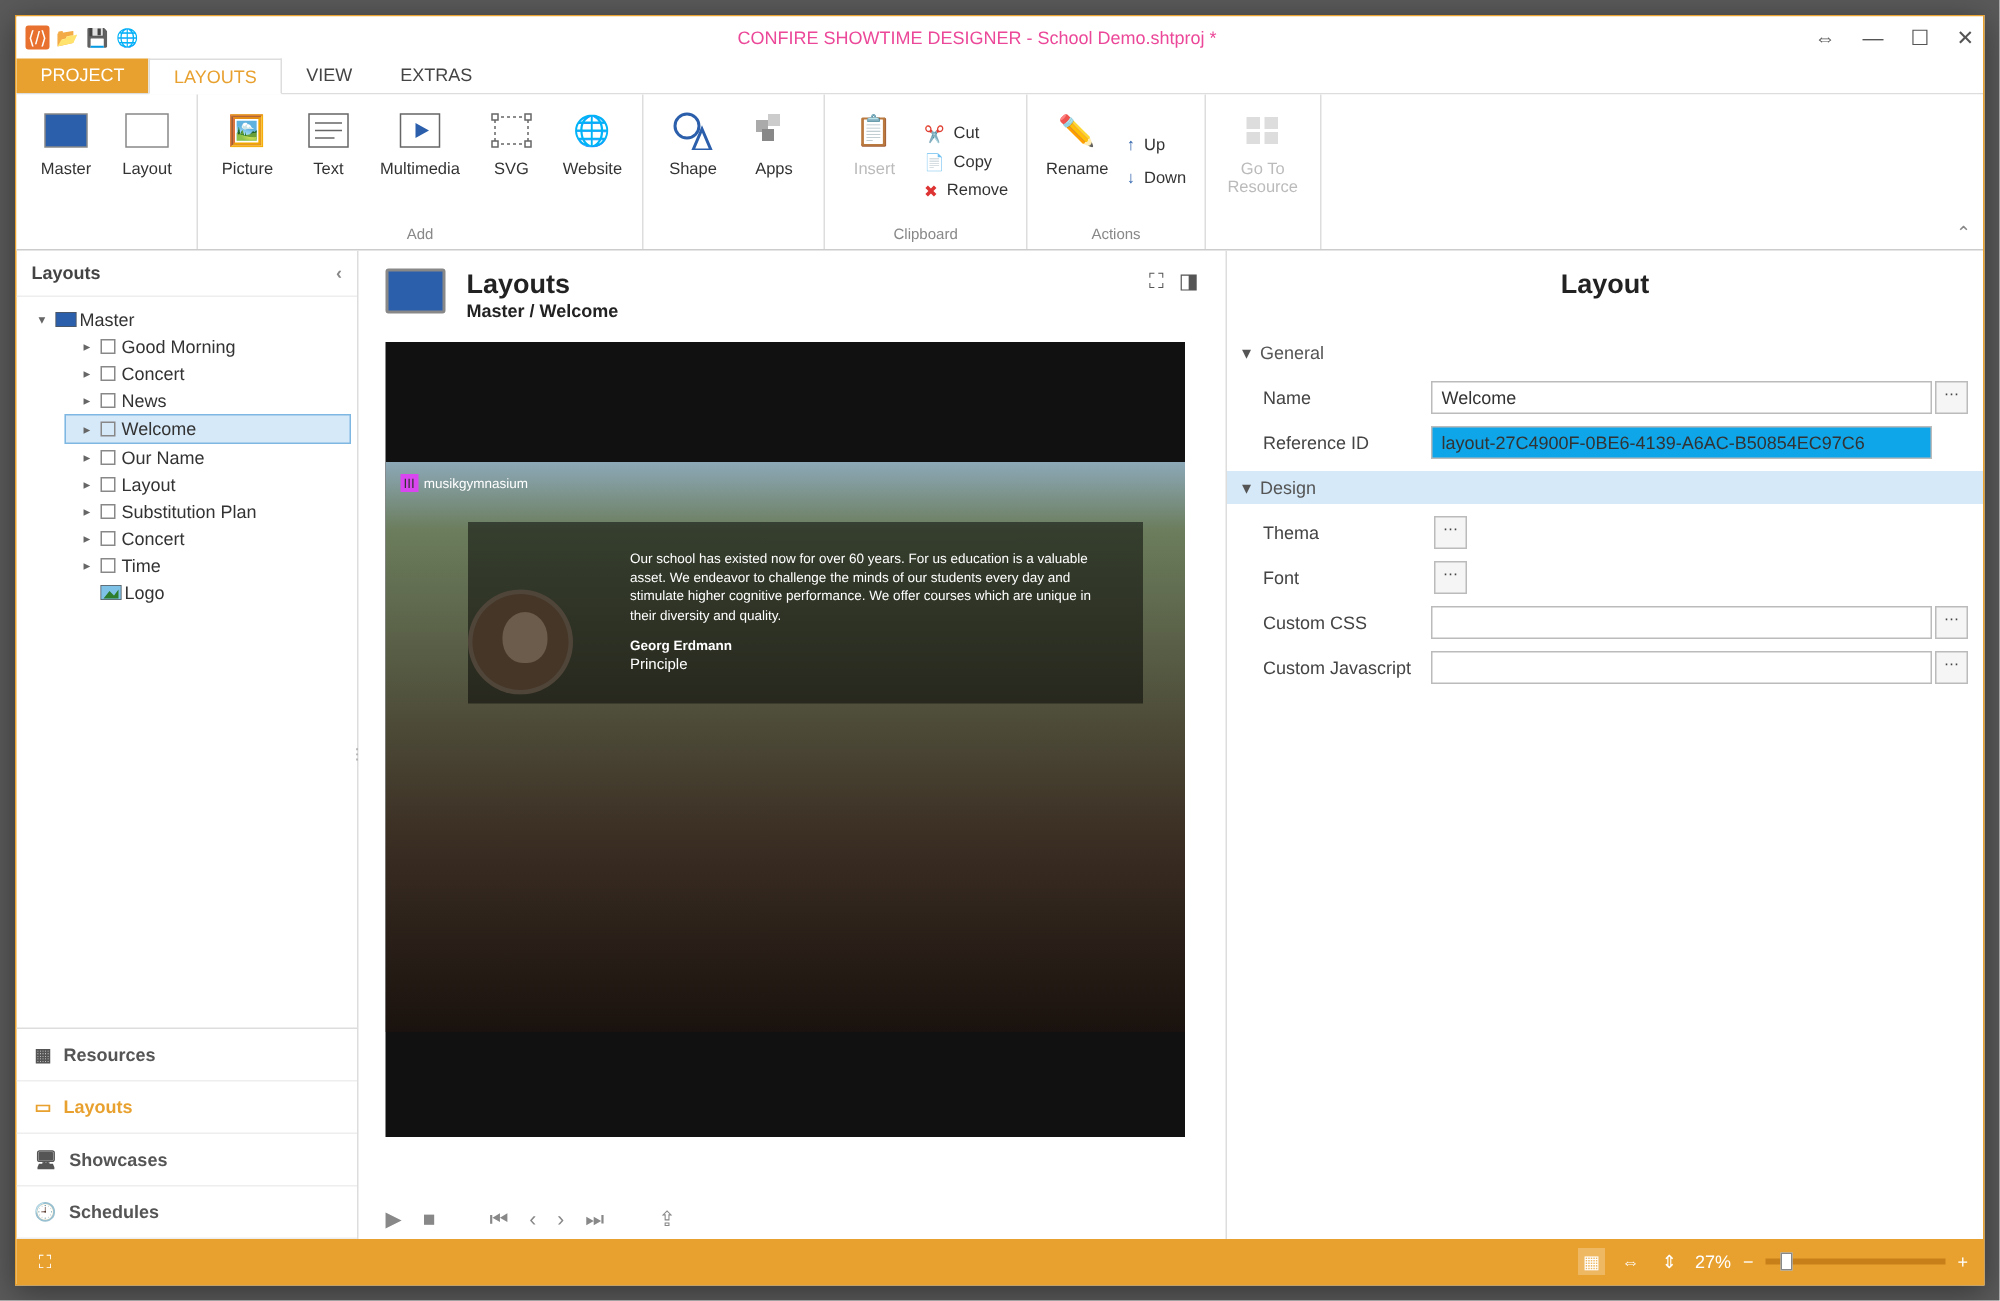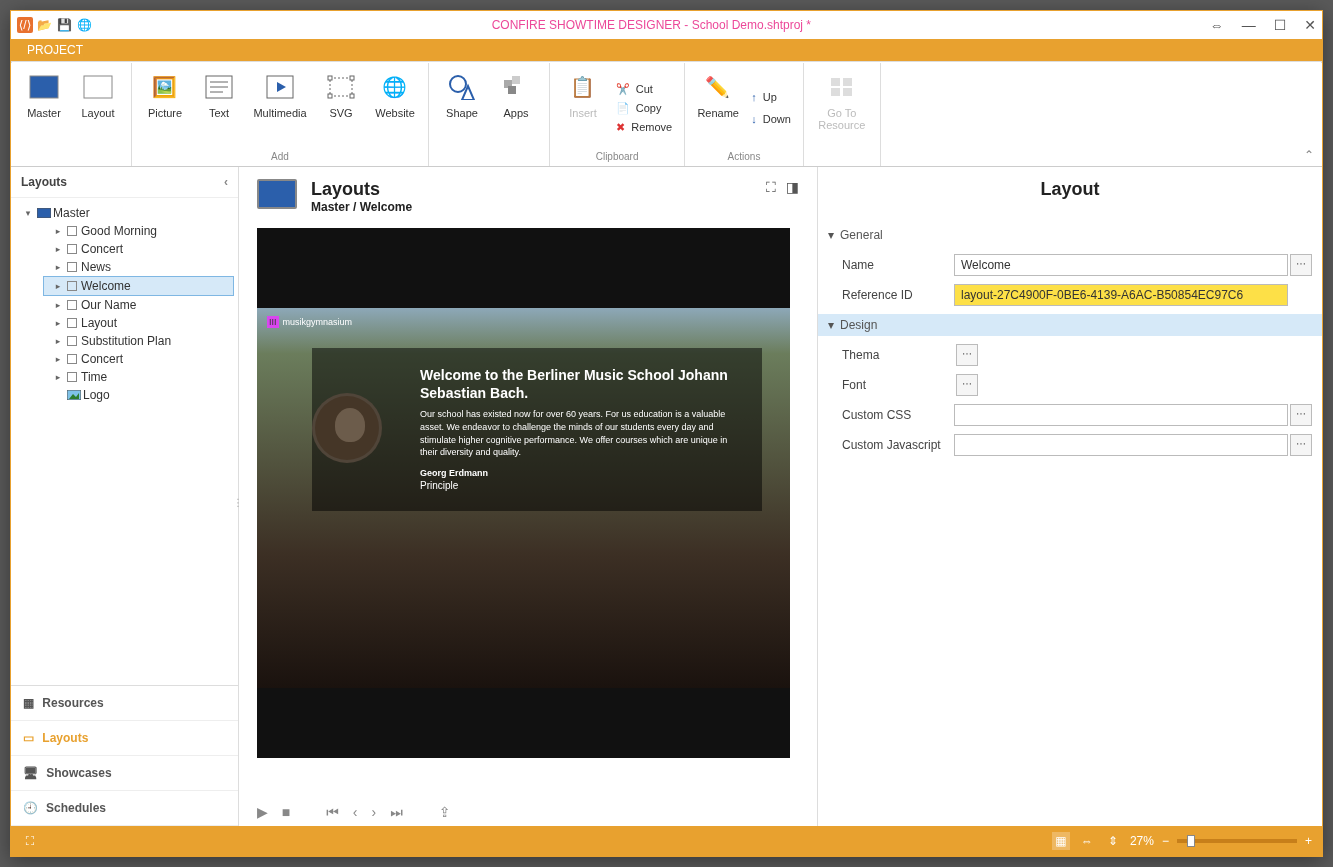--- a/index.html
+++ b/index.html
@@ -4,21 +4,21 @@
 <style>
 * { margin: 0; padding: 0; box-sizing: border-box; font-family: "Segoe UI", Tahoma, sans-serif; }
 body { width: 1333px; height: 867px; background: #5a5a5a; padding: 10px; }
 .window { width: 1313px; height: 847px; background: #fff; border: 1px solid #e8a12f; box-shadow: 0 4px 20px rgba(0,0,0,0.4); display: flex; flex-direction: column; }
 .titlebar { height: 28px; background: #fff; display: flex; align-items: center; padding: 0 6px; font-size: 12px; color: #555; }
 .titlebar-left { display: flex; gap: 4px; align-items:center; }
 .titlebar-left .ico { width:16px; height:16px; display:inline-flex; align-items:center; justify-content:center; font-size:12px; }
 .titlebar-title { flex:1; text-align:center; color:#ec4899; }
 .titlebar-right { display:flex; gap:18px; color:#555; font-size:14px; }
 .titlebar-right span { cursor:pointer; }
-.tabsbar { height: 24px; background:#fff; display:flex; border-bottom:1px solid #ddd;flex-direction:column; }
+.tabsbar { height: 24px; background:#fff; display:flex; border-bottom:1px solid #ddd; }
 .tab { padding: 4px 16px; font-size:12px; color:#444; cursor:pointer; }
 .tab.project { background:#e8a12f; color:#fff; }
 .tab.active { border:1px solid #ddd; border-bottom:1px solid #fff; color:#e8a12f; background:#fff; margin-bottom:-1px; }
 .ribbon { height: 104px; background:#fff; border-bottom:1px solid #ccc; display:flex; position:relative; }
 .rgroup { border-right:1px solid #ddd; padding:4px 8px 2px; display:flex; flex-direction:column; }
 .rgroup-items { display:flex; gap:4px; flex:1; }
 .ritem-big { width:50px; display:flex; flex-direction:column; align-items:center; justify-content:flex-start; padding-top:4px; font-size:11px; color:#333; cursor:pointer; gap:4px; text-align:center; }
 .ritem-big.disabled { color:#bbb; }
 .ritem-big .ic { width:32px; height:32px; display:flex; align-items:center; justify-content:center; font-size:20px; }
 .rgroup-label { font-size:10px; color:#888; text-align:center; padding:2px 0; }
@@ -61,21 +61,21 @@
 .drag-handle { position:absolute; left:-6px; top:50%; color:#aaa; font-size:10px; }
 .rightpanel { width:504px; display:flex; flex-direction:column; }
 .rightpanel h2 { font-size:18px; font-weight:bold; text-align:center; padding:12px 0 24px; color:#222;}
 .prop-section { }
 .prop-head { background:#fff; padding:4px 10px; font-size:12px; color:#555; display:flex; align-items:center; gap:6px; cursor:pointer; }
 .prop-head.design { background:#d6e9f8; }
 .prop-body { padding:4px 0; }
 .prop-row { display:flex; align-items:center; padding:4px 0 4px 24px; font-size:12px; color:#444; }
 .prop-row label { width:112px; }
 .prop-input { flex:1; height:22px; border:1px solid #bbb; padding:0 6px; font-size:12px; background:#fff; color:#333; }
-.prop-input.ro { background:#fde047; }
+.prop-input.ro { background:#0ea5e9; }
 .prop-btn { width:22px; height:22px; border:1px solid #bbb; background:#f5f5f5; margin-left:2px; font-size:10px; text-align:center; line-height:18px; cursor:pointer; margin-right:10px; }
 .statusbar { height:30px; background:#e8a12f; display:flex; align-items:center; padding:0 10px; color:#fff; font-size:12px; gap:8px; }
 .statusbar .spacer { flex:1; }
 .status-ic { width:18px; height:18px; display:inline-flex; align-items:center; justify-content:center; }
 .zoom-slider { width:120px; height:4px; background:#c77f1a; position:relative; }
 .zoom-slider .thumb { position:absolute; left:10px; top:-4px; width:8px; height:12px; background:#fff; border:1px solid #888; }
 svg { display:block; }
 </style>
 </head>
 <body>
@@ -368,21 +368,20 @@
       <div class="canvas-wrap">
         <div class="canvas">
           <div class="canvas-scene"></div>
           <div class="scene-logo">
               <span style="background:#d946ef;color:#333;padding:1px 2px;font-weight:normal">III</span>
               <span>musikgymnasium</span>
             </div>
           <div class="scene-avatar"></div>
           <div class="scene-overlay">
             <div class="scene-text">
-              <h3>Welcome to the Berliner Music School Johann Sebastian Bach.</h3>
               <p>Our school has existed now for over 60 years. For us education is a valuable asset. We endeavor to challenge the minds of our students every day and stimulate higher cognitive performance. We offer courses which are unique in their diversity and quality.</p>
               <div class="sig">Georg Erdmann</div>
               <div style="font-size:10px;">Principle</div>
             </div>
           </div>
         </div>
       </div>
       <div class="playbar">
         <span>▶</span>
         <span>■</span>

